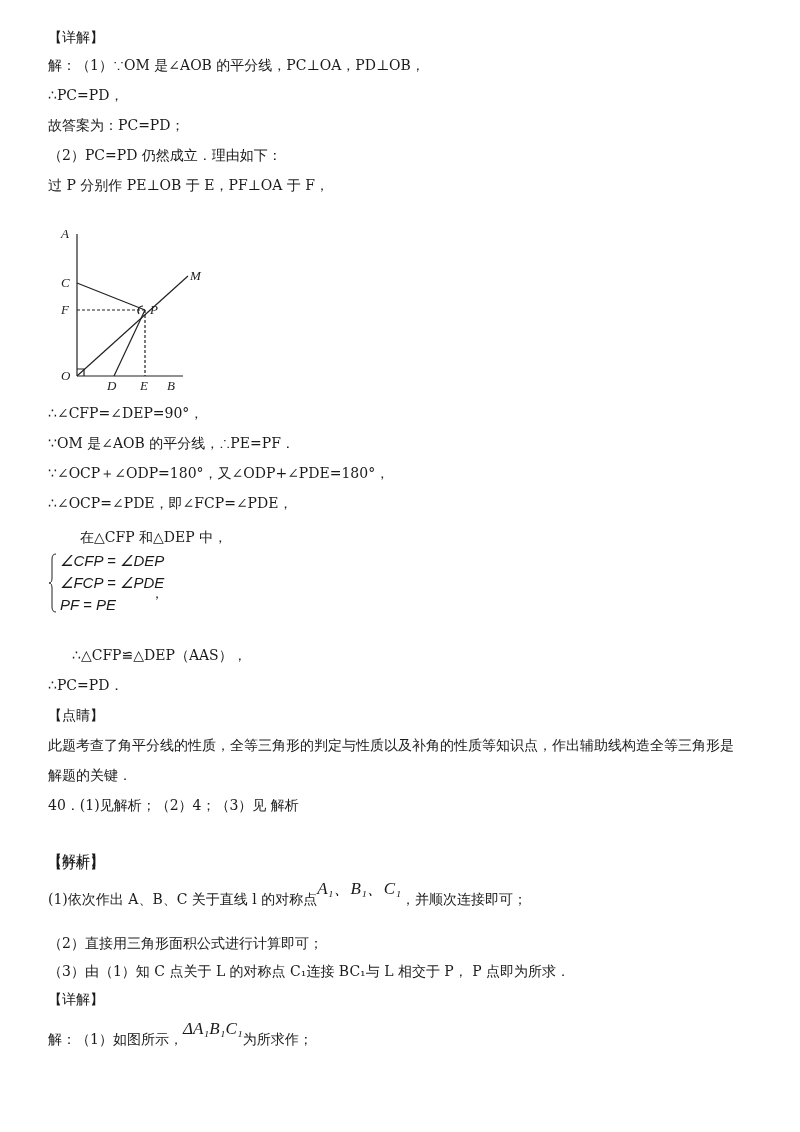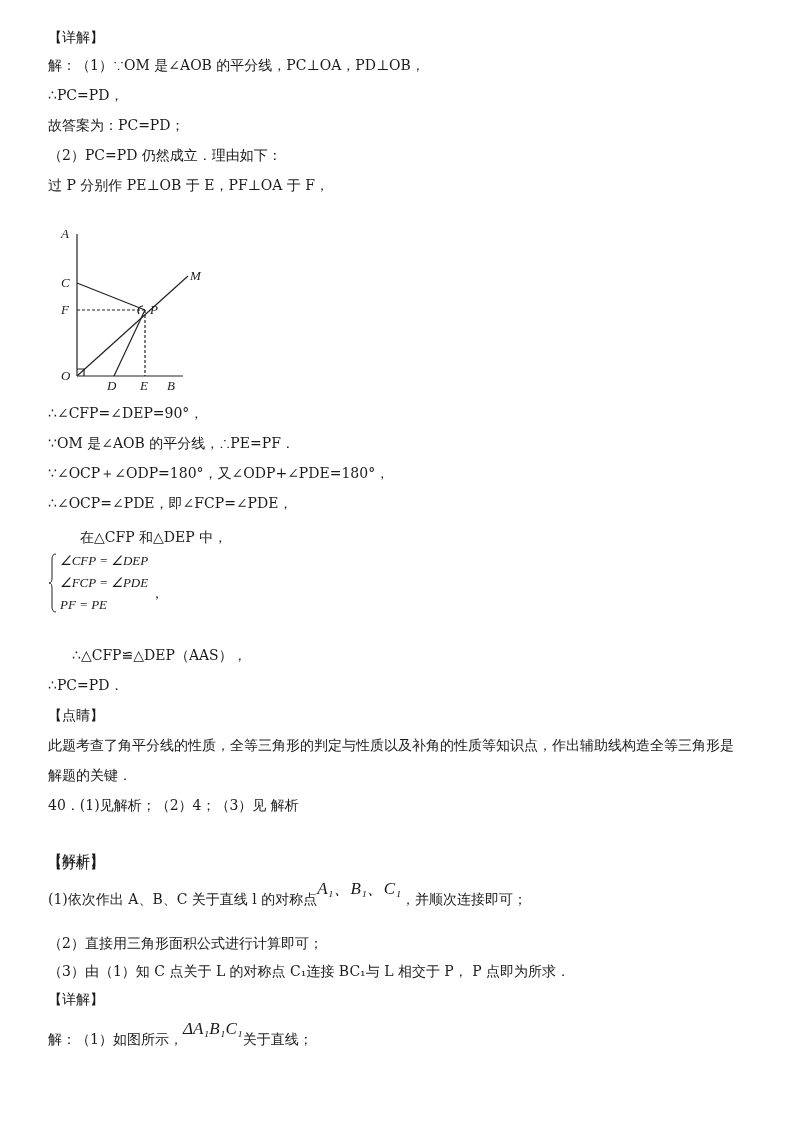--- a/index.html
+++ b/index.html
@@ -5,21 +5,21 @@
     html, body { margin: 0; padding: 0; background: #ffffff; }
     body {
       width: 800px; height: 1132px; position: relative; overflow: hidden;
       font-family: "DejaVu Serif", "Liberation Serif", serif;
       color: #1a1a1a; font-size: 14px;
     }
     .line { position: absolute; left: 48px; white-space: nowrap; line-height: 18px; }
     .heading { font-family: "DejaVu Sans", sans-serif; }
     .sup { position: relative; top: -10px; font-family: "Liberation Serif", serif; font-style: italic; font-size: 17px; }
     .brace { position: absolute; left: 48px; top: 553px; width: 10px; height: 60px; }
-    .sys { position: absolute; left: 60px; line-height: 22px; font-family: Liberation Serif, serif; font-style: italic; font-size: 13px; }
+    .sys { position: absolute; left: 60px; line-height: 22px; font-family: Liberation Sans, sans-serif; font-style: italic; font-size: 15px; }
     .figure { position: absolute; left: 55px; top: 226px; width: 150px; height: 165px; }
   </style>
 </head>
 <body>
 
 <div>
 
   <div class="line heading" style="top:28px;">【详解】</div>
   <div class="line" style="top:56px;">解：（1）∵OM 是∠AOB 的平分线，PC⊥OA，PD⊥OB，</div>
   <div class="line" style="top:86px;">∴PC=PD，</div>
@@ -79,16 +79,16 @@
 
   <div class="line" style="top:890px;">
     <span>(1)依次作出 A、B、C 关于直线 l 的对称点</span><span class="sup">A₁、B₁、C₁</span><span>，并顺次连接即可；</span>
   </div>
 
   <div class="line" style="top:934px;">（2）直接用三角形面积公式进行计算即可；</div>
   <div class="line" style="top:962px;">（3）由（1）知 C 点关于 L 的对称点 C₁连接 BC₁与 L 相交于 P， P 点即为所求．</div>
   <div class="line heading" style="top:990px;">【详解】</div>
 
   <div class="line" style="top:1030px;">
-    <span>解：（1）如图所示，</span><span class="sup">ΔA₁B₁C₁</span><span>关于直线；</span>
+    <span>解：（1）如图所示，</span><span class="sup">ΔA₁B₁C₁</span><span>为所求作；</span>
   </div>
 
 </div>
 
 </body></html>

